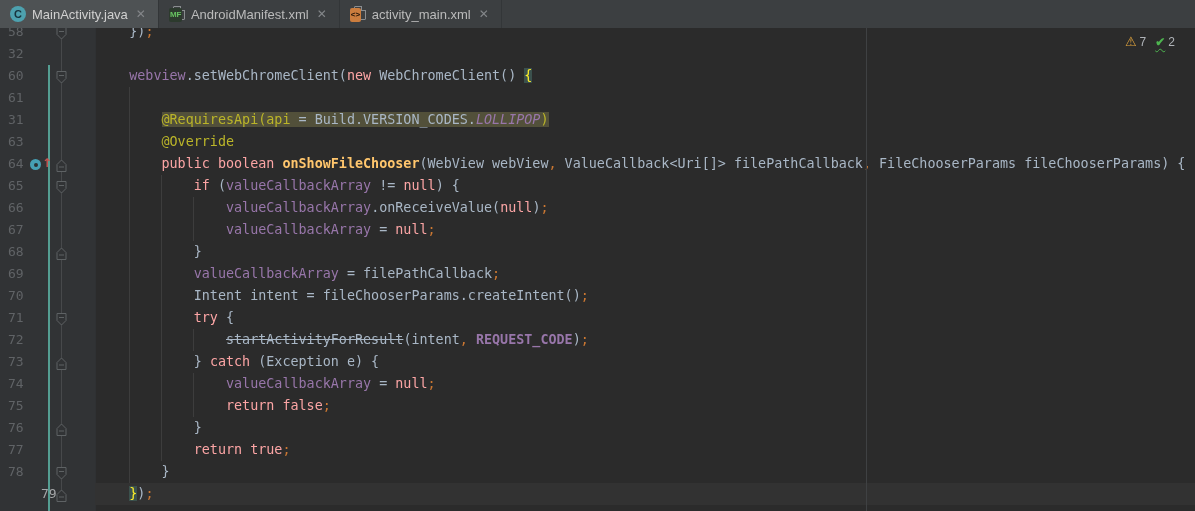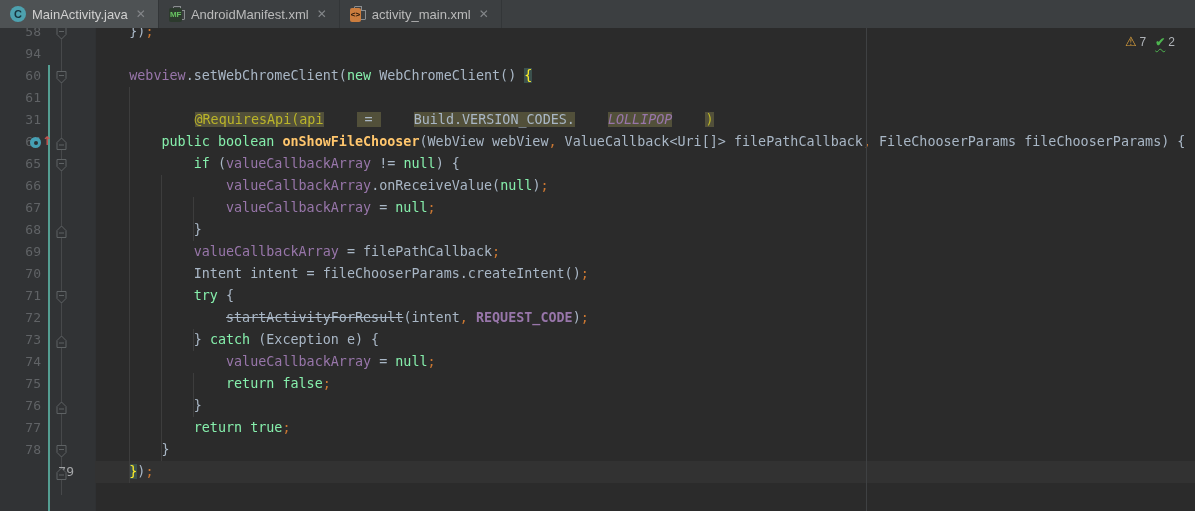--- a/index.html
+++ b/index.html
@@ -20,43 +20,43 @@
   .tclose{color:#84878a;font-size:12px;line-height:12px;padding:2px;cursor:pointer;}
 
   
   .editor{position:absolute;top:28px;left:0;right:0;bottom:0;overflow:hidden;}
   .gutterbg{position:absolute;left:0;top:0;width:95px;height:100%;background:#313335;border-right:1px solid #2f3133;}
   .vcsbar{position:absolute;left:48px;top:37px;bottom:0;width:2px;background:#549e92;z-index:2;}
   .foldline{position:absolute;left:61px;top:0;height:467px;width:1px;background:#47494b;z-index:1;}
   .rows{position:absolute;left:0;top:-7px;right:0;z-index:3;}
   .row{display:flex;height:22px;position:relative;}
   .gut{width:95px;flex:none;position:relative;}
-  .num{position:absolute;left:16px;top:0;width:25px;text-align:right;font:13px/22px "DejaVu Sans Mono",monospace;color:#606366;}
+  .num{position:absolute;left:8px;top:0;width:25px;text-align:left;font:13px/22px "DejaVu Sans Mono",monospace;color:#606366;}
   .row.current .num{color:#a4a6a8;padding-left:33px;}
   .code{flex:1;padding-left:2px;font:13.4px/22px "DejaVu Sans Mono",monospace;white-space:pre;color:#a9b7c6;}
   .row.current .code{background:#323232;}
   .fold{position:absolute;left:56px;top:5px;width:11px;height:13px;cursor:pointer;}
   .ovr{position:absolute;left:30px;top:5px;width:22px;height:13px;cursor:pointer;}
   .ovr .oc{position:absolute;left:0;top:1px;width:11px;height:11px;border-radius:50%;background:#46a0b4;}
   .ovr .oc:after{content:"";position:absolute;left:3.5px;top:3.5px;width:4px;height:4px;border-radius:50%;background:#2c3133;}
   .ovr .oa{position:absolute;left:12px;top:-2px;font:bold 12px/15px "DejaVu Sans",sans-serif;color:#c75450;}
 
   
-  .kw{color:#86efac;}
+  .kw{color:#fca5a5;}
   .pl{color:#a9b7c6;}
   .pu{color:#9876aa;}
   .cm{color:#808080;}
   .an{color:#bbb529;}
   .md{color:#ffc66d;font-weight:bold;}
   .dep{color:#a9b7c6;text-decoration:line-through;}
   .sc{color:#cc7832;}
   .cn{color:#9876aa;font-style:italic;}
   .cst{color:#9876aa;font-weight:bold;}
   .brm{background:#3b514d;color:#ffef28;}
-  .hl{background:#52503a;margin-left:33px;}
+  .hl{background:#52503a;}
 
   
   .g{position:absolute;width:1px;background:#3d3d3d;z-index:4;pointer-events:none;}
   .g4{left:129px;top:59px;height:396px;}
   .g8{left:161px;top:147px;height:286px;}
   .g12a{left:193px;top:169px;height:44px;}
   .g12b{left:193px;top:301px;height:22px;}
   .g12c{left:193px;top:345px;height:44px;}
   .margin{position:absolute;left:866px;top:0;bottom:0;width:1px;background:#3f4143;z-index:4;pointer-events:none;}
 
@@ -108,21 +108,21 @@
             <span class="num">58</span>
             <span class="fold"><svg width="11" height="13" viewBox="0 0 11 13">
                 <path d="M1 .5h9v7L5.5 12 1 7.5z" fill="#313335" stroke="#5e6264"></path>
                 <path d="M3 4.5h5" stroke="#5e6264"></path>
               </svg></span>
           </div>
           <div class="code"><span class="pl">    })</span><span class="sc">;</span></div>
         </div>
         <div class="row">
           <div class="gut">
-            <span class="num">94</span>
+            <span class="num">32</span>
           </div>
           <div class="code"></div>
         </div>
         <div class="row">
           <div class="gut">
             <span class="num">60</span>
             <span class="fold"><svg width="11" height="13" viewBox="0 0 11 13">
                 <path d="M1 .5h9v7L5.5 12 1 7.5z" fill="#313335" stroke="#5e6264"></path>
                 <path d="M3 4.5h5" stroke="#5e6264"></path>
               </svg></span>
@@ -133,20 +133,26 @@
           <div class="gut">
             <span class="num">61</span>
           </div>
           <div class="code"><span class="pl">        </span></div>
         </div>
         <div class="row">
           <div class="gut">
             <span class="num">31</span>
           </div>
           <div class="code"><span class="pl">        </span><span class="an hl">@RequiresApi(api</span><span class="pl hl"> = </span><span class="pl hl">Build.VERSION_CODES.</span><span class="cn hl">LOLLIPOP</span><span class="an hl">)</span></div>
+        </div>
+        <div class="row">
+          <div class="gut">
+            <span class="num">63</span>
+          </div>
+          <div class="code"><span class="pl">        </span><span class="an">@Override</span></div>
         </div>
         <div class="row">
           <div class="gut">
             <span class="num">64</span>
             <span class="ovr">
               <span class="oc"></span>
               <span class="oa">↑</span>
             </span>
             <span class="fold"><svg width="11" height="13" viewBox="0 0 11 13">
                 <path d="M5.5 1 10 5.5v7H1v-7z" fill="#313335" stroke="#5e6264"></path>

